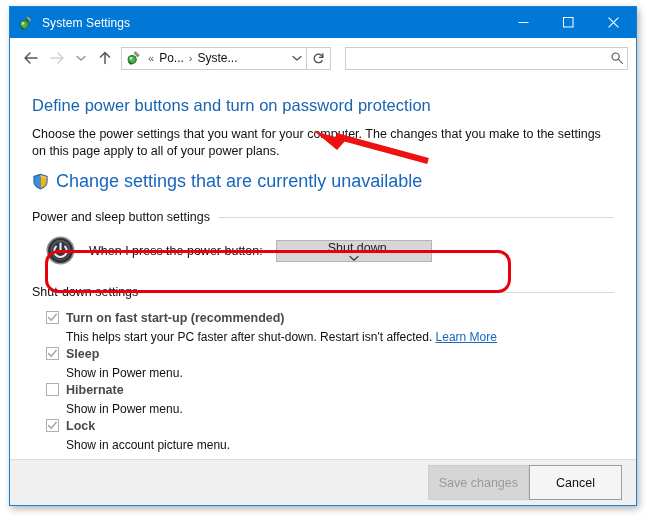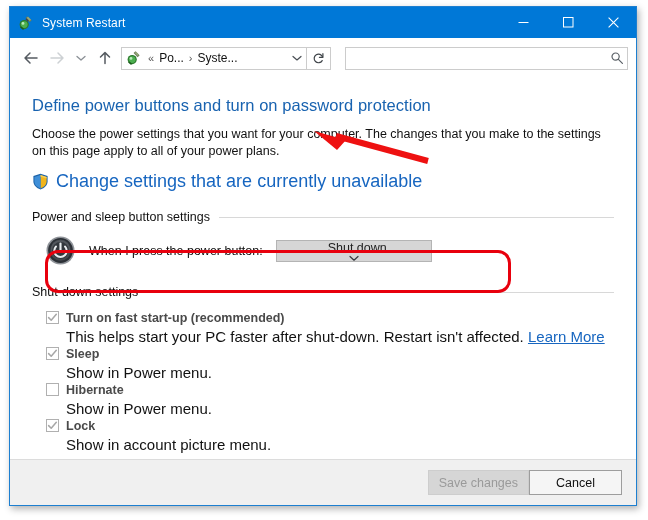--- a/index.html
+++ b/index.html
@@ -287,21 +287,21 @@
     position: absolute;
     left: 0;
     top: 0;
   }
   .check-title {
     font-size: 12.5px;
     color: #4a4a4a;
     font-weight: bold;
   }
   .check-sub {
-    font-size: 15px;
+    font-size: 12px;
     color: #111111;
     margin-left: 20px;
     line-height: 18px;
   }
   .learn-link {
     color: #1766c0;
     text-decoration: underline;
     cursor: pointer;
   }
 
@@ -330,21 +330,21 @@
     height: 46px;
     background: #f0f0f0;
     border-top: 1px solid #dcdcdc;
     display: flex;
     align-items: center;
     justify-content: flex-end;
     padding-right: 14px;
     box-sizing: border-box;
   }
   .btn {
-    height: 25px;
+    height: 35px;
     min-width: 93px;
     font-family: "Liberation Sans", sans-serif;
     font-size: 12.5px;
     box-sizing: border-box;
     padding: 0 10px;
   }
   .btn-disabled {
     background: #d6d6d6;
     border: 1px solid #cdcdcd;
     color: #9a9a9a;
@@ -366,21 +366,21 @@
       <svg width="16" height="16" viewBox="0 0 16 16">
         <path d="M9.5 1.2 L13.6 5.3 L11.7 7.2 L7.6 3.1 Z" fill="#6a7a55"></path>
         <path d="M10.1 1.8 L13 4.7 L11.7 6 L8.8 3.1 Z" fill="#97a97c"></path>
         <circle cx="6.2" cy="9.6" r="4.6" fill="#2c7a2c"></circle>
         <circle cx="6.2" cy="9.6" r="3.4" fill="#4caf50"></circle>
         <circle cx="5" cy="8.4" r="1.4" fill="#b9eabb"></circle>
         <path d="M2.6 11.9 L5.6 14.4" stroke="#1b5e1b" stroke-width="1.4" fill="none"></path>
         <rect x="8.4" y="3.4" width="1.4" height="3.2" transform="rotate(-45 9.1 5)" fill="#444"></rect>
       </svg>
     </span>
-    <span class="title-text">System Restart</span>
+    <span class="title-text">System Settings</span>
     <div class="win-buttons">
       <div class="win-btn">
         <svg width="11" height="11" viewBox="0 0 11 11">
             <path d="M0.5 5.5 H10.5" stroke="#ffffff" stroke-width="1"></path>
           </svg>
       </div>
       <div class="win-btn">
         <svg width="11" height="11" viewBox="0 0 11 11">
             <rect x="0.5" y="0.5" width="9.5" height="9.5" fill="none" stroke="#ffffff" stroke-width="1"></rect>
           </svg>

